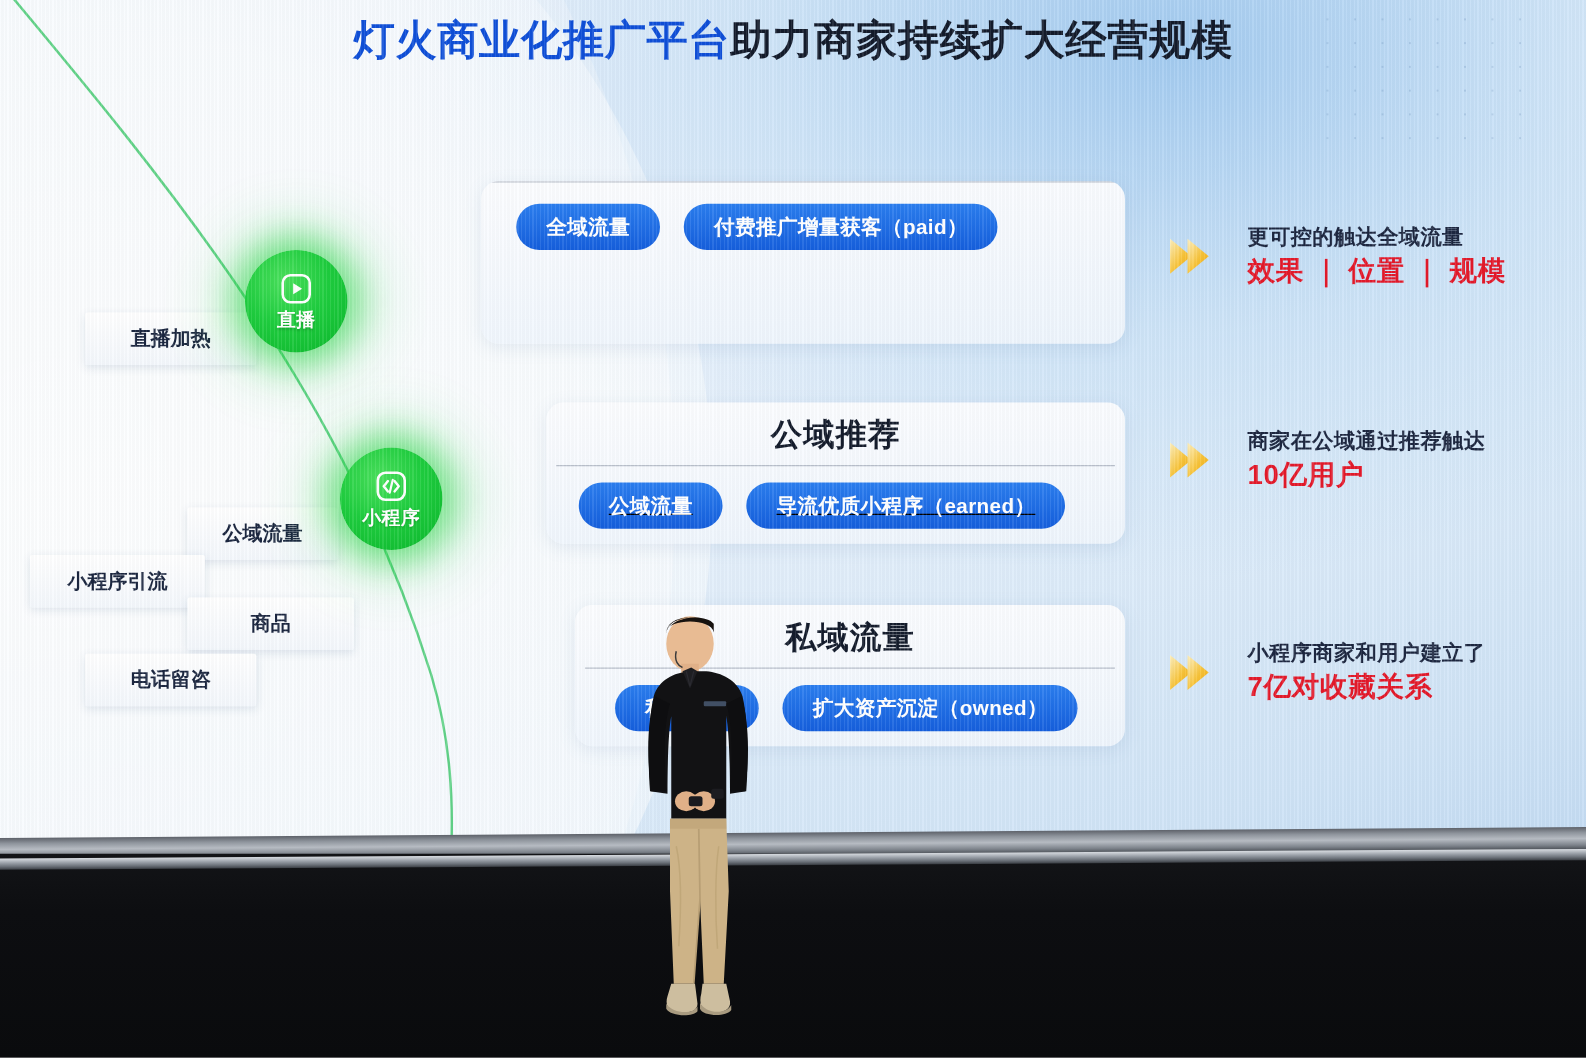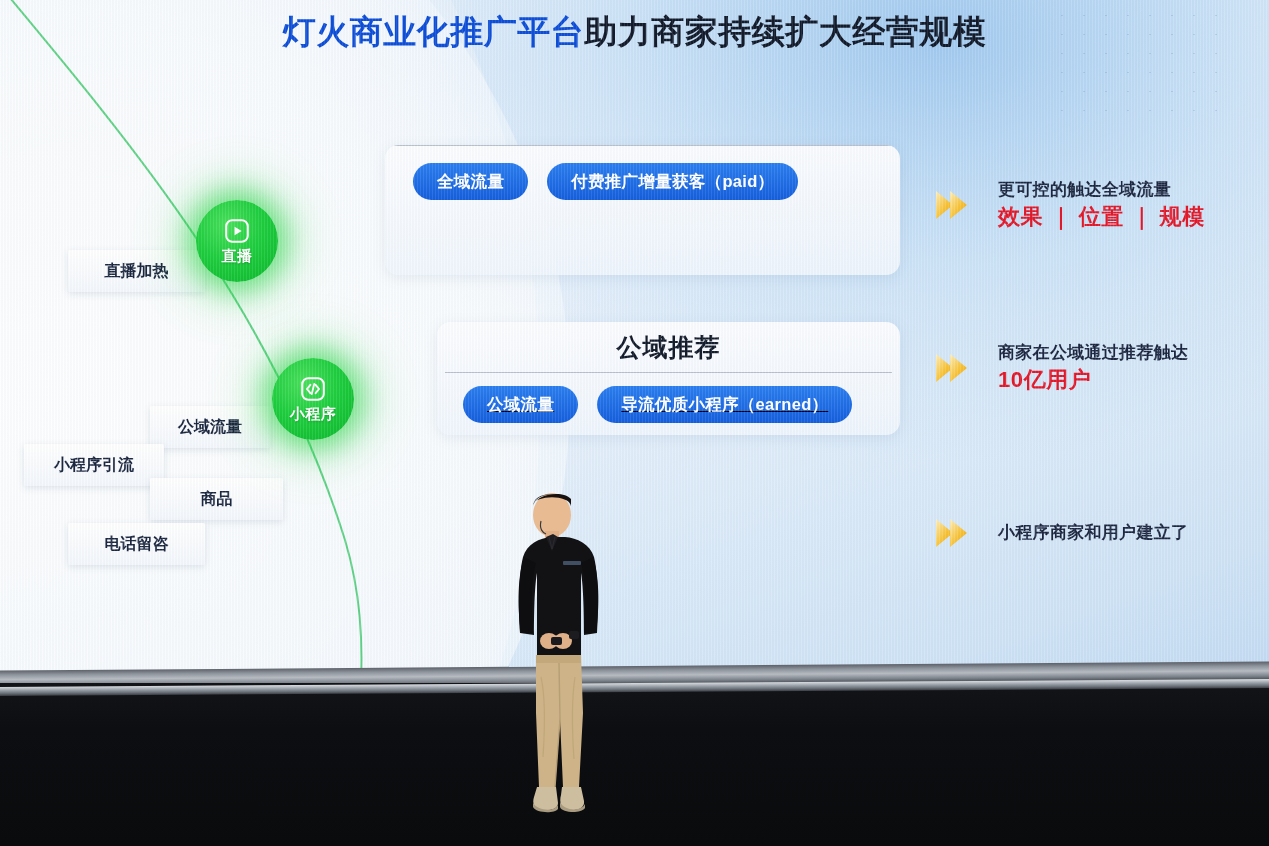--- a/index.html
+++ b/index.html
@@ -225,20 +225,28 @@
 
     <div class="card" style="left:437px; top:322px; width:463px; height:113px;">
       <div class="card-title" style="height:50px;">公域推荐</div>
       <div class="card-div"></div>
       <div class="pill-row" style="padding:13px 0 13px 26px;text-decoration:underline;">
         <span class="pill">公域流量</span>
         <span class="pill">导流优质小程序（earned）</span>
       </div>
     </div>
 
+    <div class="card" style="left:460px; top:484px; width:440px; height:113px;">
+      <div class="card-title" style="height:50px;">私域流量</div>
+      <div class="card-div"></div>
+      <div class="pill-row" style="padding:13px 0 13px 32px;">
+        <span class="pill">私域流量</span>
+        <span class="pill">扩大资产沉淀（owned）</span>
+      </div>
+    </div>
 
     <div class="rightitem" style="left:932px; top:180px;">
       <svg class="chev" viewBox="0 0 42 40">
         <defs>
           <linearGradient id="cg1" x1="0" y1="0" x2="1" y2="1">
             <stop offset="0%" stop-color="#fdf0c2"></stop>
               <stop offset="55%" stop-color="#f8c43a"></stop>
               <stop offset="100%" stop-color="#efa80f"></stop>
           </linearGradient>
         </defs>
@@ -262,20 +270,21 @@
       </div>
     </div>
 
     <div class="rightitem" style="left:932px; top:513px;">
       <svg class="chev" viewBox="0 0 42 40">
         <path d="M4 6 L21 20 L4 34 Z" fill="url(#cg1)"></path>
         <path d="M18 6 L35 20 L18 34 Z" fill="url(#cg1)"></path>
       </svg>
       <div class="rtext">
         <div class="rtop">小程序商家和用户建立了</div>
+        <div class="rbot">7亿对收藏关系</div>
       </div>
     </div>
 
   </div>
 
   <div id="screenbase"></div>
   <div id="floor"></div>
 
   <svg id="presenter" viewBox="0 0 120 340">
 

